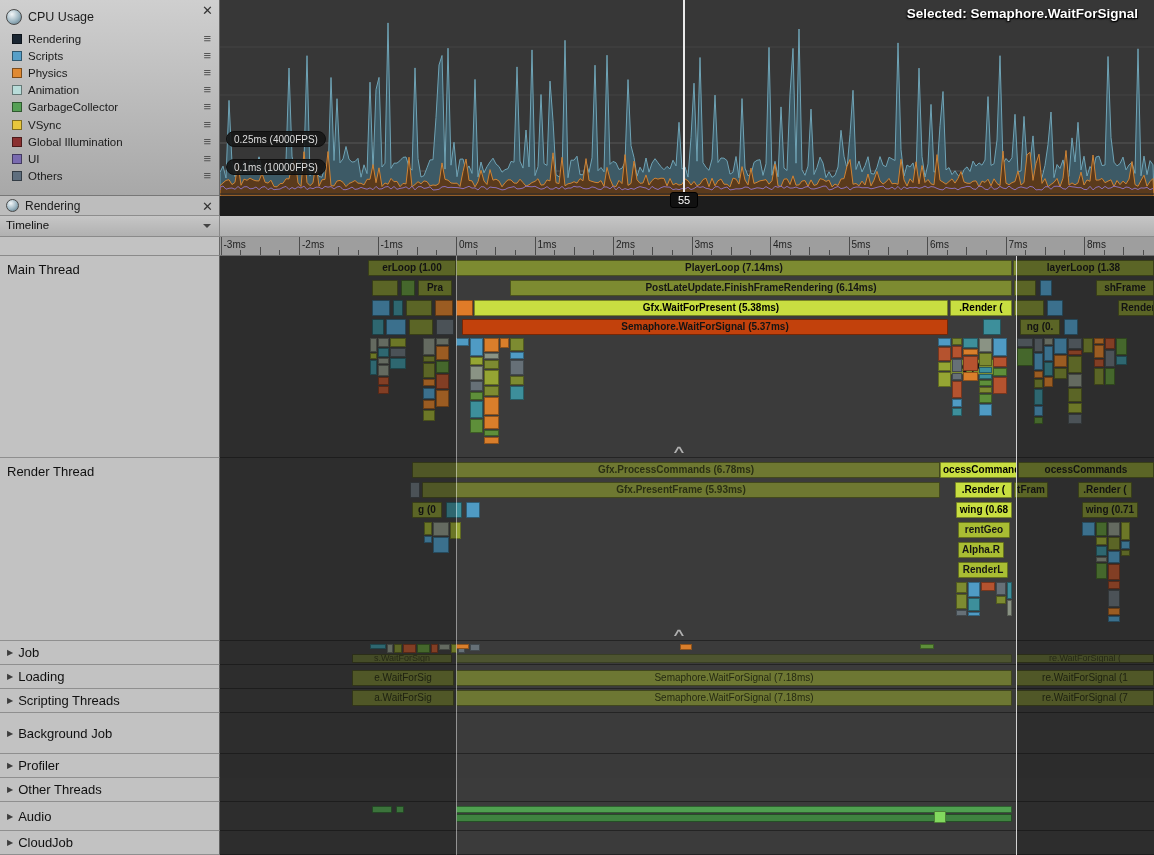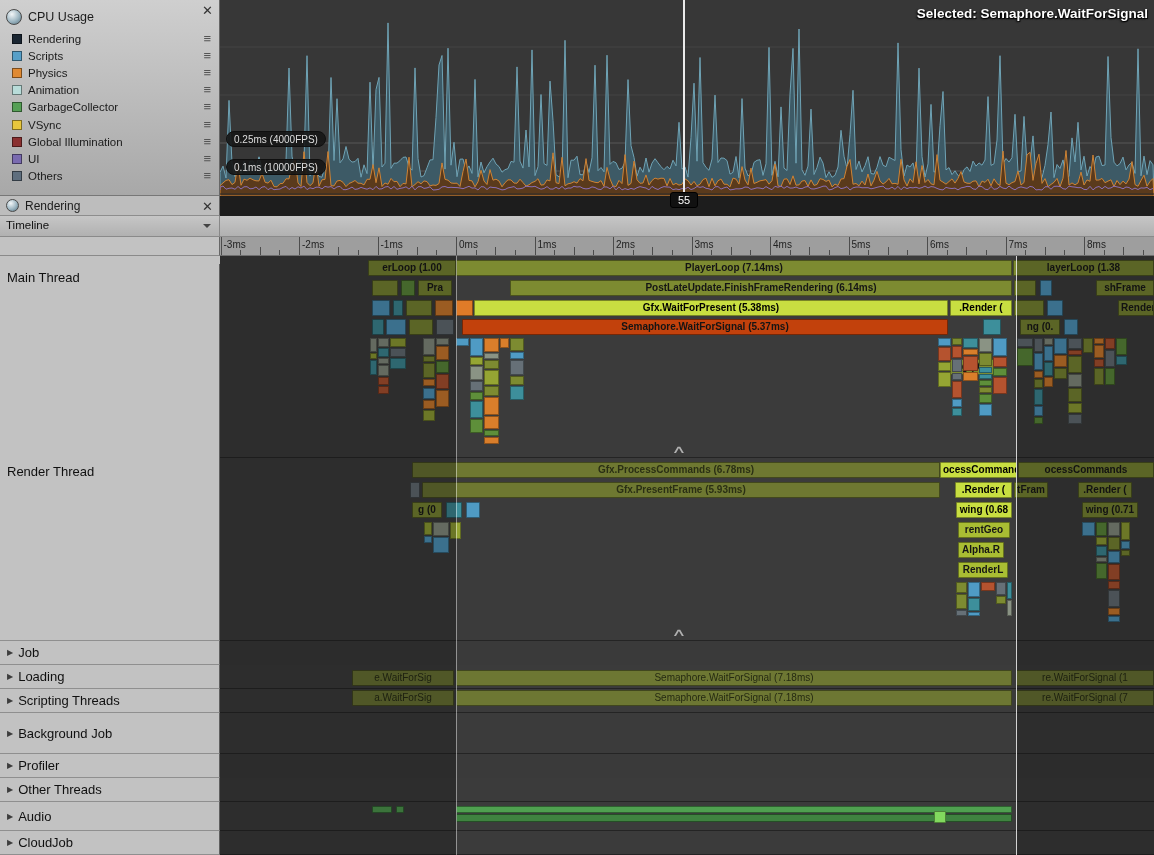--- a/index.html
+++ b/index.html
@@ -19,21 +19,21 @@
   .legend-row{height:17.2px;display:flex;align-items:center;padding:0 8px 0 12px;font-size:11.5px;color:#1b1b1b;}
   .swatch{width:10px;height:10px;border:1px solid rgba(0,0,0,.45);margin-right:6px;box-sizing:border-box;flex:0 0 auto;}
   .handle{margin-left:auto;color:#555;font-size:13px;line-height:10px;}
 
   
   #chart{position:absolute;left:220px;top:0;width:934px;height:196px;background:#373737;overflow:hidden;}
   #chart svg{position:absolute;left:0;top:0;}
   .pill{position:absolute;left:6px;background:rgba(22,22,22,.9);color:#dedede;font-size:10px;
     padding:1.5px 7px;border-radius:9px;border:1px solid #101010;white-space:nowrap;}
   #pill-0{top:131px;} #pill-1{top:159px;}
-  #banner{position:absolute;right:6px;top:6px;color:#fff;font-size:13.5px;font-weight:700;
+  #banner{position:absolute;right:16px;top:6px;color:#fff;font-size:13.5px;font-weight:700;
     text-shadow:1px 1px 1px #000,-1px 1px 2px #000;}
   #playhead{position:absolute;left:463px;top:0;bottom:0;width:2px;background:#eaeaea;}
 
   
   #midstrip{position:absolute;left:0;top:196px;width:1154px;height:20px;}
   #mid-left{position:absolute;left:0;top:0;width:220px;height:20px;background:#bdbdbd;
     border-right:1px solid #666;border-bottom:1px solid #8d8d8d;box-sizing:border-box;
     display:flex;align-items:center;gap:6px;padding-left:6px;position:absolute;}
   #mid-left .gauge-icon{width:13px;height:13px;}
   #mid-left .panel-title{font-size:12px;}
@@ -245,21 +245,21 @@
       <div class="tick-label" style="left: 396px;">2ms</div>
       <div class="tick-label" style="left: 474.5px;">3ms</div>
       <div class="tick-label" style="left: 553px;">4ms</div>
       <div class="tick-label" style="left: 631.5px;">5ms</div>
       <div class="tick-label" style="left: 710px;">6ms</div>
       <div class="tick-label" style="left: 788.5px;">7ms</div>
       <div class="tick-label" style="left: 867px;">8ms</div>
     </div>
 
   <div id="sidebar">
-      <div class="thread-row tall" style="top: 8px; height: 202px;">
+      <div class="thread-row tall" style="top: 0px; height: 202px;">
         <div class="thread-name">Main Thread</div>
       </div>
       <div class="thread-row tall" style="top: 202px; height: 183px;">
         <div class="thread-name">Render Thread</div>
       </div>
       <div class="thread-row" style="top: 385px; height: 24px;">
         <div class="tri">▶</div>
         <div class="thread-name">Job</div>
       </div>
       <div class="thread-row" style="top: 409px; height: 24px;">
@@ -476,20 +476,38 @@
         <div class="blk" style="left: 887.778px; top: 106.275px; width: 12.3058px; height: 15.2927px; background: rgb(181, 83, 47);"></div>
         <div class="blk" style="left: 887.778px; top: 122.568px; width: 12.3058px; height: 8.45645px; background: rgb(181, 83, 47);"></div>
         <div class="blk" style="left: 887.778px; top: 132.024px; width: 12.3058px; height: 16.9444px; background: rgb(102, 112, 119);"></div>
         <div class="blk" style="left: 887.778px; top: 149.969px; width: 12.3058px; height: 6.68545px; background: rgb(217, 126, 43);"></div>
         <div class="blk" style="left: 887.778px; top: 157.654px; width: 12.3058px; height: 6.34592px; background: rgb(79, 155, 196);"></div>
         <div class="blk" style="left: 901.084px; top: 64px; width: 8.75741px; height: 17.9541px; background: rgb(149, 165, 51);"></div>
         <div class="blk" style="left: 901.084px; top: 82.9541px; width: 8.75741px; height: 7.8265px; background: rgb(79, 155, 196);"></div>
         <div class="blk" style="left: 901.084px; top: 91.7806px; width: 8.75741px; height: 6.52002px; background: rgb(125, 139, 49);"></div>
         <div class="chev" style="left: 455px; top: 169px;">∧</div>
       </div>
+      <div class="track" style="top: 385px; height: 24px;">
+        <div class="bar b-dimtext" style="left: 132px; top: 13px; width: 100px; height: 9px; line-height: 7px;">s.WaitForSign</div>
+        <div class="bar b-faint" style="left: 236px; top: 13px; width: 556px; height: 9px; line-height: 7px;"></div>
+        <div class="bar b-dimtext" style="left: 796px; top: 13px; width: 138px; height: 9px; line-height: 7px;">re.WaitForSignal (</div>
+        <div class="blk" style="left: 150px; top: 3px; width: 15.5111px; height: 5.35996px; background: rgb(61, 143, 155);"></div>
+        <div class="blk" style="left: 166.511px; top: 3px; width: 6.93244px; height: 9px; background: rgb(138, 147, 132);"></div>
+        <div class="blk" style="left: 174.444px; top: 3px; width: 7.13617px; height: 9px; background: rgb(125, 139, 49);"></div>
+        <div class="blk" style="left: 182.58px; top: 3px; width: 13.5624px; height: 9px; background: rgb(181, 83, 47);"></div>
+        <div class="blk" style="left: 197.142px; top: 3px; width: 12.4664px; height: 9px; background: rgb(94, 143, 58);"></div>
+        <div class="blk" style="left: 210.608px; top: 3px; width: 7.39912px; height: 9px; background: rgb(181, 83, 47);"></div>
+        <div class="blk" style="left: 219.008px; top: 3px; width: 10.7621px; height: 5.84993px; background: rgb(138, 147, 132);"></div>
+        <div class="blk" style="left: 230.77px; top: 3px; width: 6.32179px; height: 9px; background: rgb(149, 165, 51);"></div>
+        <div class="blk" style="left: 238.091px; top: 3px; width: 7.28867px; height: 9px; background: rgb(102, 112, 119);"></div>
+        <div class="blk" style="left: 236px; top: 3px; width: 12.9561px; height: 5.12479px; background: rgb(217, 126, 43);"></div>
+        <div class="blk" style="left: 249.956px; top: 3px; width: 10.0439px; height: 7px; background: rgb(102, 112, 119);"></div>
+        <div class="blk" style="left: 460px; top: 3px; width: 11.6135px; height: 5.5674px; background: rgb(217, 126, 43);"></div>
+        <div class="blk" style="left: 700px; top: 3px; width: 14.3094px; height: 5.08182px; background: rgb(94, 143, 58);"></div>
+      </div>
       <div class="track" style="top: 409px; height: 24px;">
         <div class="bar b-dim" style="left: 132px; top: 5px; width: 102px;">e.WaitForSig</div>
         <div class="bar b-dim" style="left: 236px; top: 5px; width: 556px;">Semaphore.WaitForSignal (7.18ms)</div>
         <div class="bar b-dim" style="left: 796px; top: 5px; width: 138px;">re.WaitForSignal (1</div>
       </div>
       <div class="track" style="top: 433px; height: 24px;">
         <div class="bar b-dim" style="left: 132px; top: 1px; width: 102px;">a.WaitForSig</div>
         <div class="bar b-dim" style="left: 236px; top: 1px; width: 556px;">Semaphore.WaitForSignal (7.18ms)</div>
         <div class="bar b-dim" style="left: 796px; top: 1px; width: 138px;">re.WaitForSignal (7</div>
       </div>

